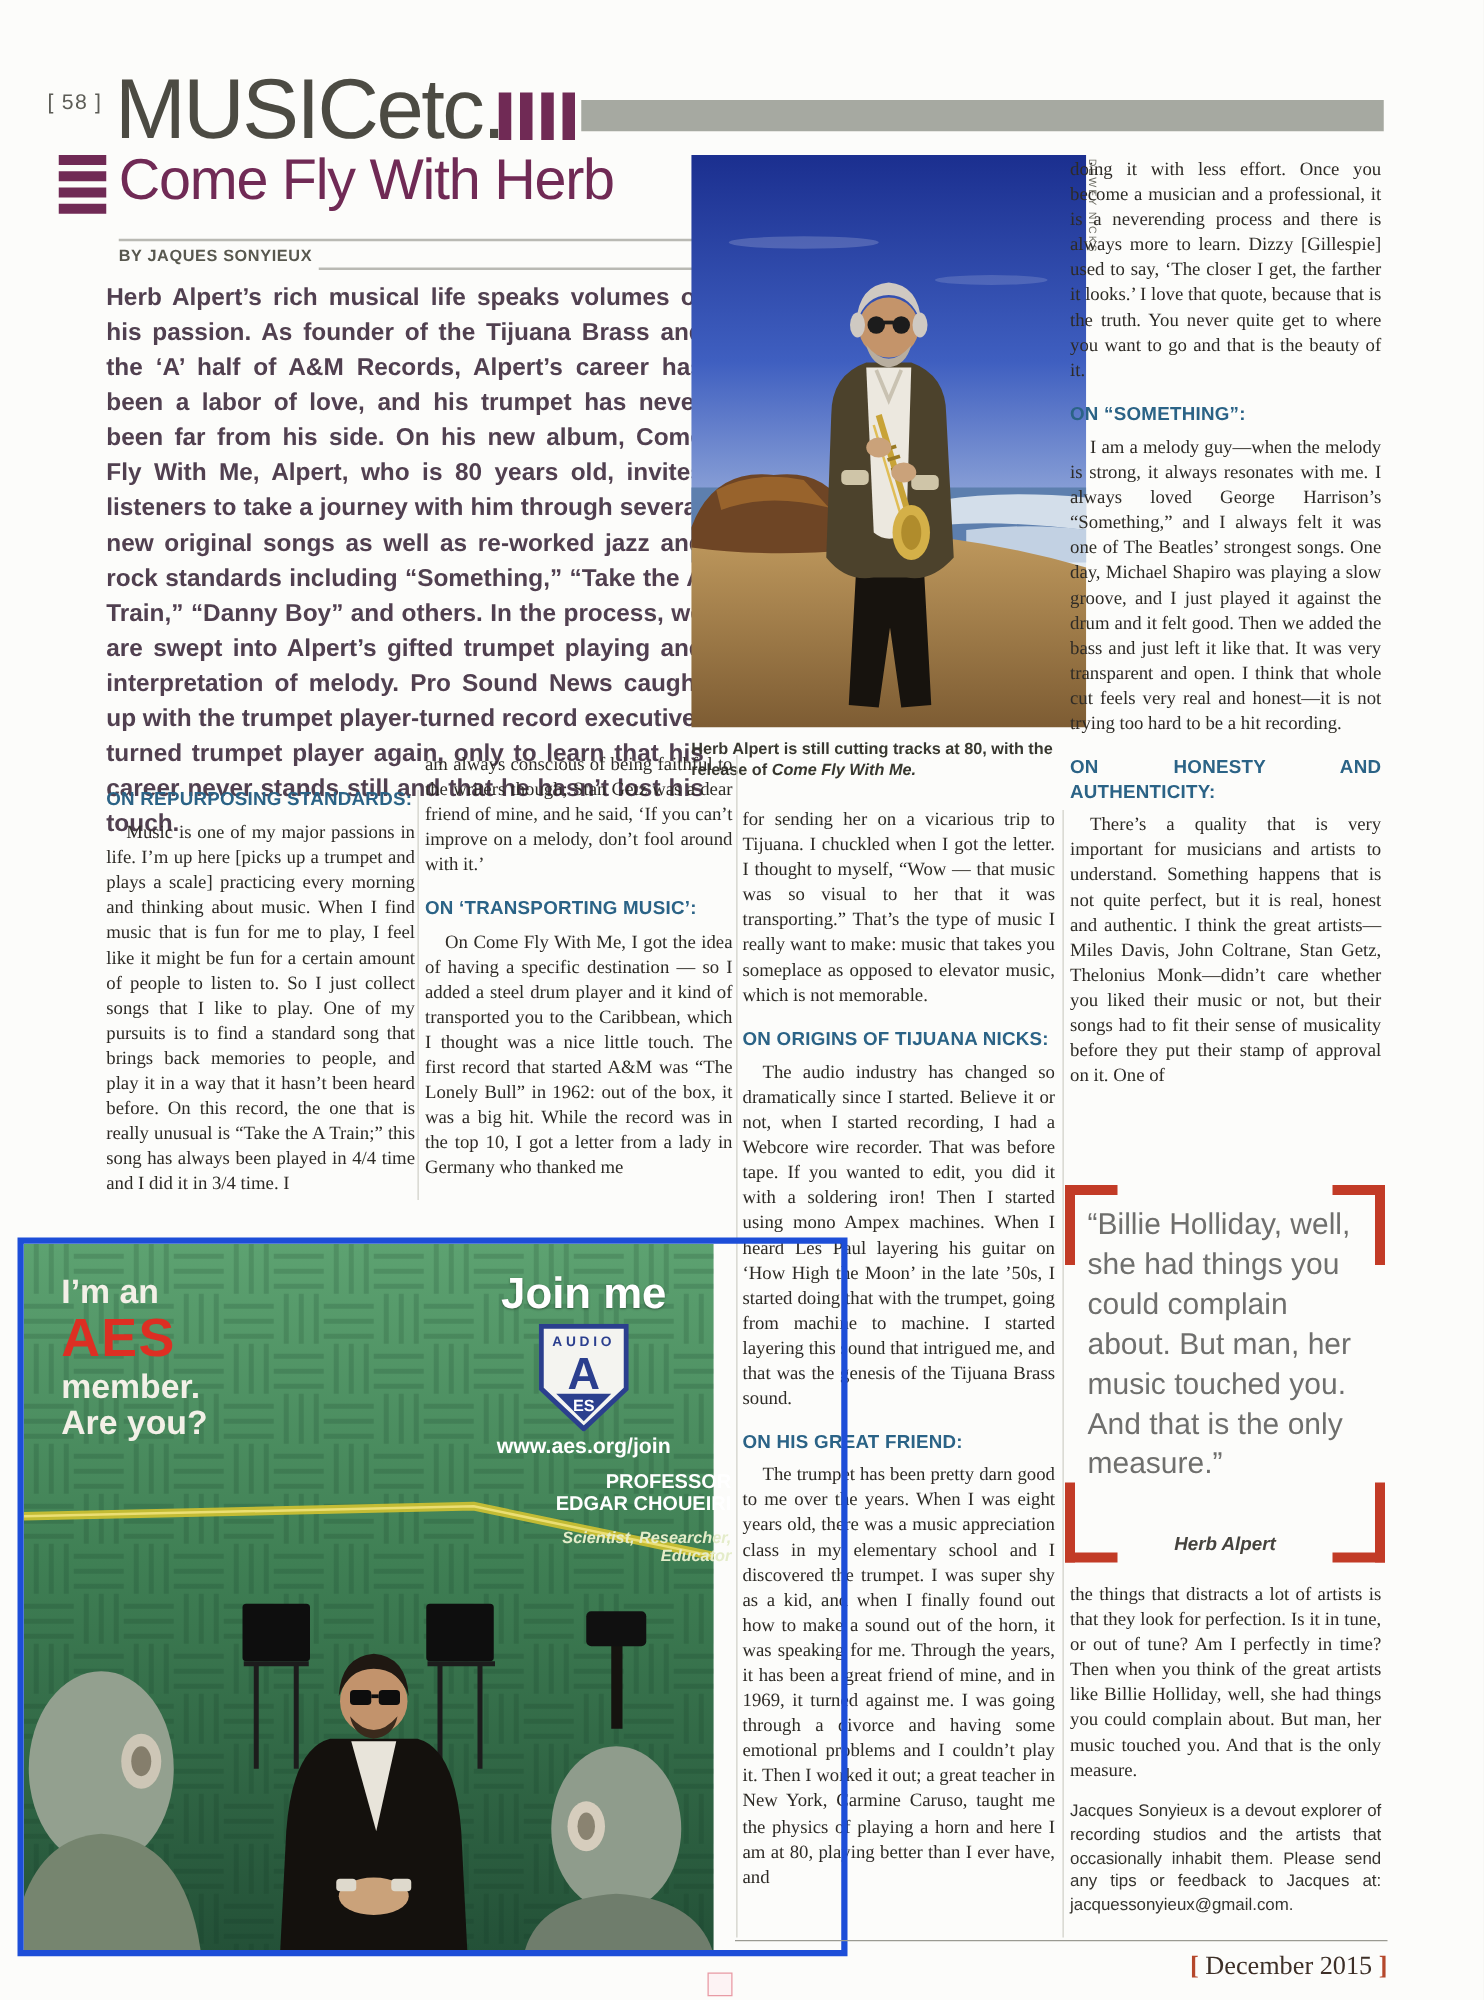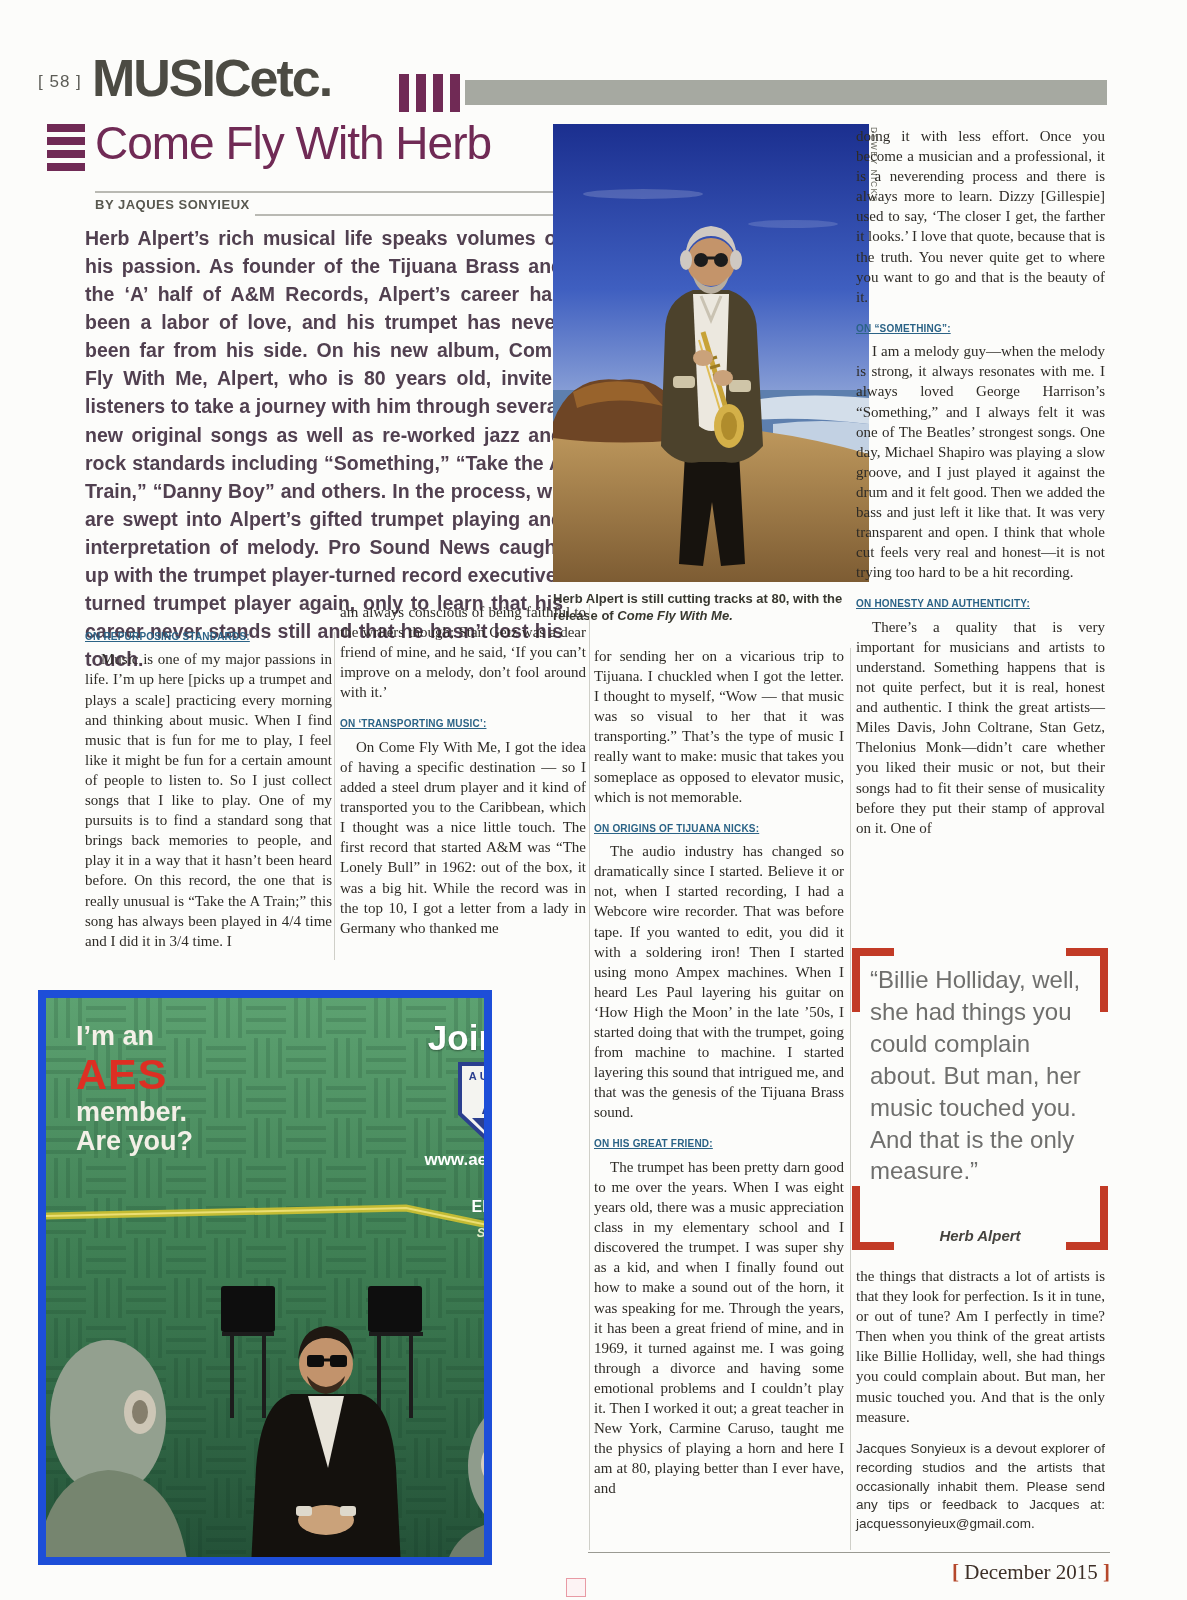--- a/index.html
+++ b/index.html
@@ -1,20 +1,20 @@
 <!DOCTYPE html>
 <html><head>
 <meta charset="utf-8">
 <style>
   html,body{margin:0;padding:0;background:#e9e9e6;}
   #page{position:relative;width:1187px;height:1600px;background:#fcfcfa;margin:0 auto;overflow:hidden;
         font-family:"Liberation Sans",sans-serif;padding-left:11px;}
   
   .pageno{position:absolute;left:38px;top:72px;font-size:17px;color:#5c5c56;letter-spacing:1px;}
-  .section-title{position:absolute;left:92px;top:48px;font-size:52px;color:#4c4b43;letter-spacing:-2px;font-weight:700;}
+  .section-title{position:absolute;left:92px;top:48px;font-size:68px;color:#4c4b43;letter-spacing:-2px;font-weight:400;}
   .tickbars{position:absolute;left:399px;top:74px;display:flex;gap:7px;}
   .tickbars span{display:block;width:10px;height:38px;background:#702a55;}
   .graybar{position:absolute;left:465px;top:80px;width:642px;height:25px;background:#a6a9a1;}
   .hamburger{position:absolute;left:47px;top:124px;}
   .hamburger span{display:block;width:38px;height:8px;background:#702a55;margin-bottom:5px;}
   .article-title{position:absolute;left:95px;top:116px;font-size:46px;color:#702a55;font-weight:400;letter-spacing:-1px;}
   .rule-a{position:absolute;left:95px;top:191px;width:462px;height:2px;background:#b9b9b3;}
   .byline{position:absolute;left:95px;top:197px;font-size:13px;font-weight:bold;color:#58584f;letter-spacing:.5px;}
   .rule-b{position:absolute;left:255px;top:214px;width:302px;height:2px;background:#b9b9b3;}
   
@@ -25,22 +25,22 @@
   .photo-credit{position:absolute;left:869px;top:127px;height:110px;writing-mode:vertical-rl;
                 font-size:8.5px;letter-spacing:1.5px;color:#6f6f66;}
   .caption{position:absolute;left:553px;top:590px;width:308px;font-size:13px;font-weight:bold;
            color:#38382f;line-height:1.32;}
   .caption .it{font-style:italic;}
   
   .col{position:absolute;font-family:"Liberation Serif",serif;font-size:15px;line-height:1.34;
        color:#2e2b26;text-align:justify;}
   .col p{margin:0 0 13px;}
   .col p.indent{text-indent:16px;}
-  .col h3{margin:15px 0 6px;font-family:"Liberation Sans",sans-serif;font-size:10px;
-          color:#2b6386;letter-spacing:.2px;text-decoration:underline;}
+  .col h3{margin:15px 0 6px;font-family:"Liberation Sans",sans-serif;font-size:15px;
+          color:#2b6386;letter-spacing:.2px;}
   .col h3:first-child{margin-top:0;}
   #col1{left:85px;top:630px;width:247px;}
   #col2{left:340px;top:602px;width:246px;}
   #col3{left:594px;top:646px;width:250px;}
   #col4a{left:856px;top:126px;width:249px;}
   #col4b{left:856px;top:1266px;width:249px;}
   .bio{font-family:"Liberation Sans",sans-serif;font-size:13.5px;line-height:1.4;color:#35332e;}
   .vrule{position:absolute;width:1px;background:#cfcfc8;}
   #vr1{left:334px;top:632px;height:328px;}
   #vr2{left:589px;top:604px;height:946px;}
@@ -56,21 +56,21 @@
               color:#6f6f6d;}
   .quote-attr{position:absolute;left:0;bottom:6px;width:100%;text-align:center;font-size:15px;
               font-style:italic;font-weight:bold;color:#45433e;}
   
   .foot-rule{position:absolute;left:588px;top:1552px;width:522px;height:1px;background:#9a9a92;}
   .footer-date{position:absolute;left:930px;top:1560px;width:180px;text-align:right;
                font-family:"Liberation Serif",serif;font-size:21px;color:#3d2f27;}
   .footer-date .bk{color:#b5482c;font-weight:bold;}
   .regmark{position:absolute;left:566px;top:1578px;width:18px;height:17px;border:1px solid #e89aa4;background:#fdf3f4;}
   
-  .ad{position:absolute;left:38px;top:990px;width:454px;height:575px;border:8px solid #1d4ed8;
+  .ad{position:absolute;left:14px;top:990px;width:664px;height:575px;border:5px solid #1d4ed8;
       box-sizing:border-box;overflow:hidden;}
   .ad svg.room{position:absolute;left:0;top:0;}
   .ad-left{position:absolute;left:30px;top:24px;line-height:1.08;}
   .ad-left .l1,.ad-left .l3,.ad-left .l4{font-size:27px;font-weight:bold;color:#f3f0e7;}
   .ad-left .l2{font-size:43px;font-weight:bold;color:#dd2f23;letter-spacing:1px;}
   .ad-right{position:absolute;left:330px;top:20px;width:236px;text-align:center;color:#fff;}
   .ad-join{font-size:35px;font-weight:bold;text-shadow:0 1px 2px rgba(0,0,0,.4);}
   .ad-logo{margin:4px auto 2px;display:block;}
   .ad-url{font-size:17px;font-weight:bold;margin-top:2px;}
   .ad-name{font-size:16px;font-weight:bold;margin-top:10px;line-height:1.15;text-align:right;}

